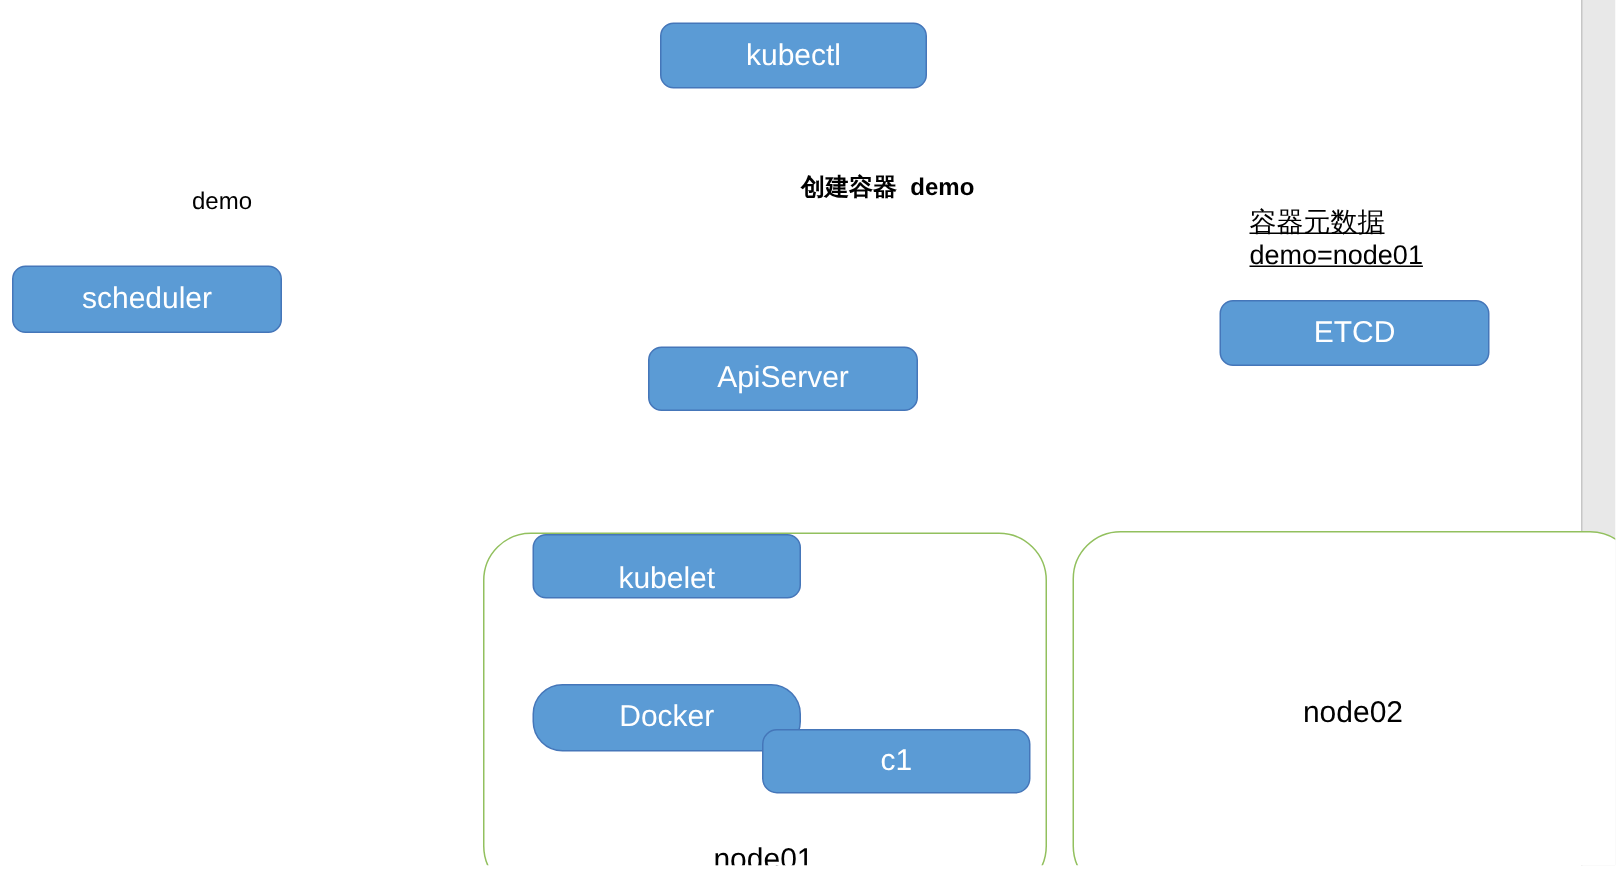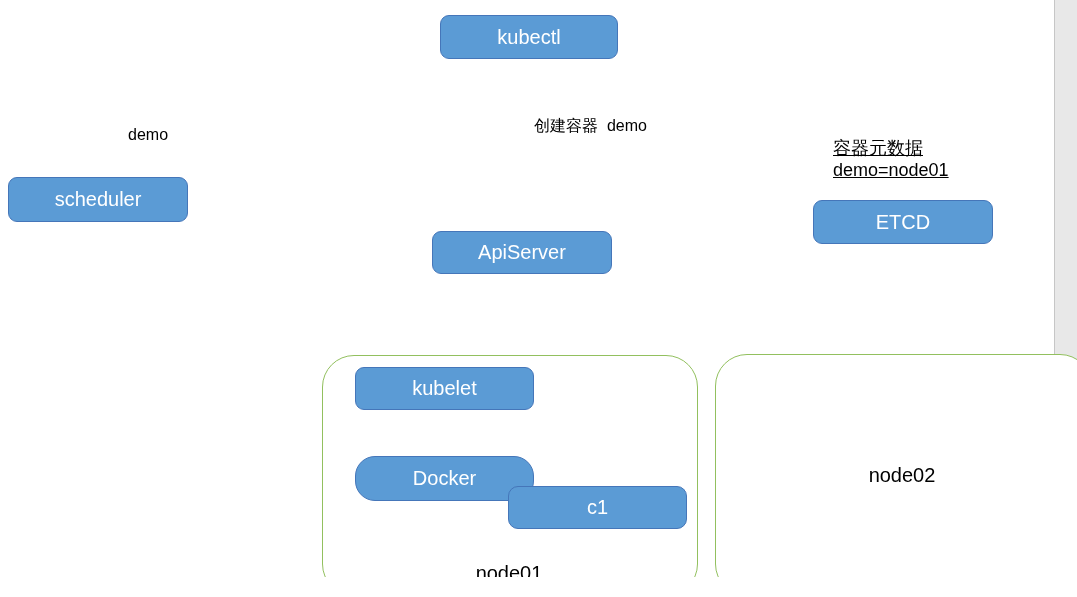--- a/index.html
+++ b/index.html
@@ -61,32 +61,32 @@
   </div>
   <div class="box" style="left:8px;   top:177px; width:180px; height:45px;">
     <span>scheduler</span>
   </div>
   <div class="box" style="left:432px; top:195px; width:180px; height:43px;margin-top:36px;">
     <span>ApiServer</span>
   </div>
   <div class="box" style="left:813px; top:200px; width:180px; height:44px;">
     <span>ETCD</span>
   </div>
-  <div class="box" style="left:355px; top:367px; width:179px; height:43px;">
+  <div class="box" style="left:355px; top:356px; width:179px; height:43px;align-items:flex-end;">
     <span>kubelet</span>
   </div>
   <div class="box" style="left:355px; top:456px; width:179px; height:45px;border-radius:20px;">
     <span>Docker</span>
   </div>
   <div class="box" style="left:508px; top:486px; width:179px; height:43px;border-radius:10px;">
     <span>c1</span>
   </div>
 
   <div class="ann" style="left:128px; top:124px;">demo</div>
-  <div class="ann" style="left:534px; top:115px;">创建容器  demo</div>
+  <div class="ann" style="left:534px; top:115px;font-weight:bold;">创建容器  demo</div>
   <div class="ann small" style="left:833px; top:137px;">容器元数据
 demo=node01</div>
   <div class="node-label" style="left:322px; top:562px; width:374px;">node01</div>
   <div class="node-label" style="left:715px; top:464px; width:374px;">node02</div>
 
   <svg id="edges" width="1077" height="597">
     <defs>
       <marker id="openArrow" markerUnits="userSpaceOnUse" markerWidth="14" markerHeight="14" viewBox="-10 -6 12 12" refX="0" refY="0" orient="auto">
         <path d="M -7 -4 L 0 0 L -7 4"></path>
       </marker>

